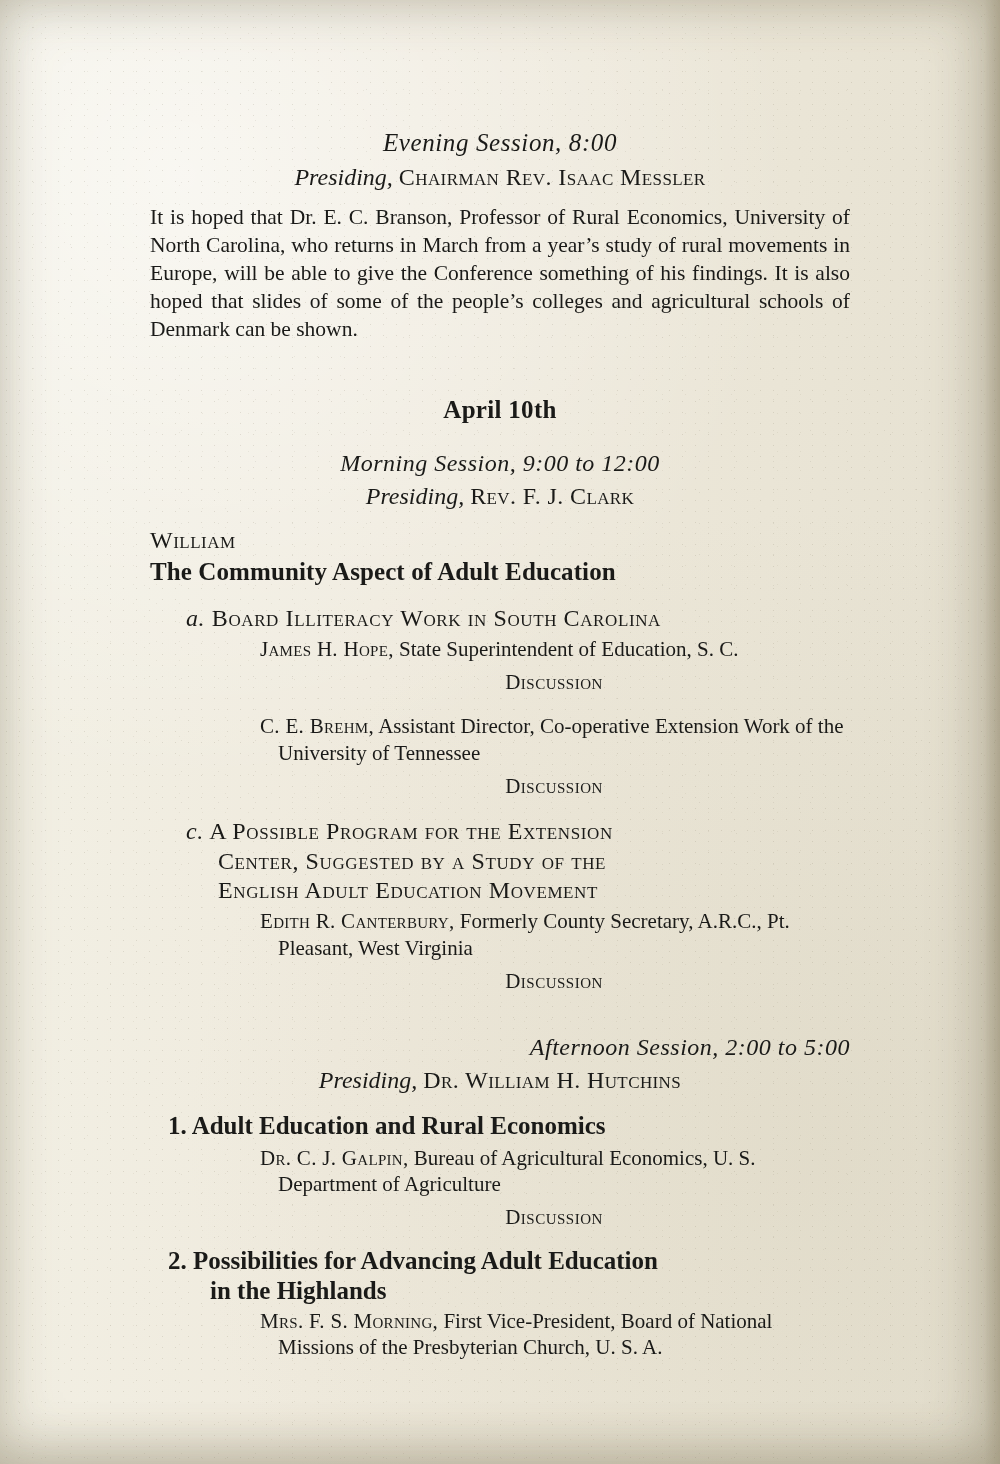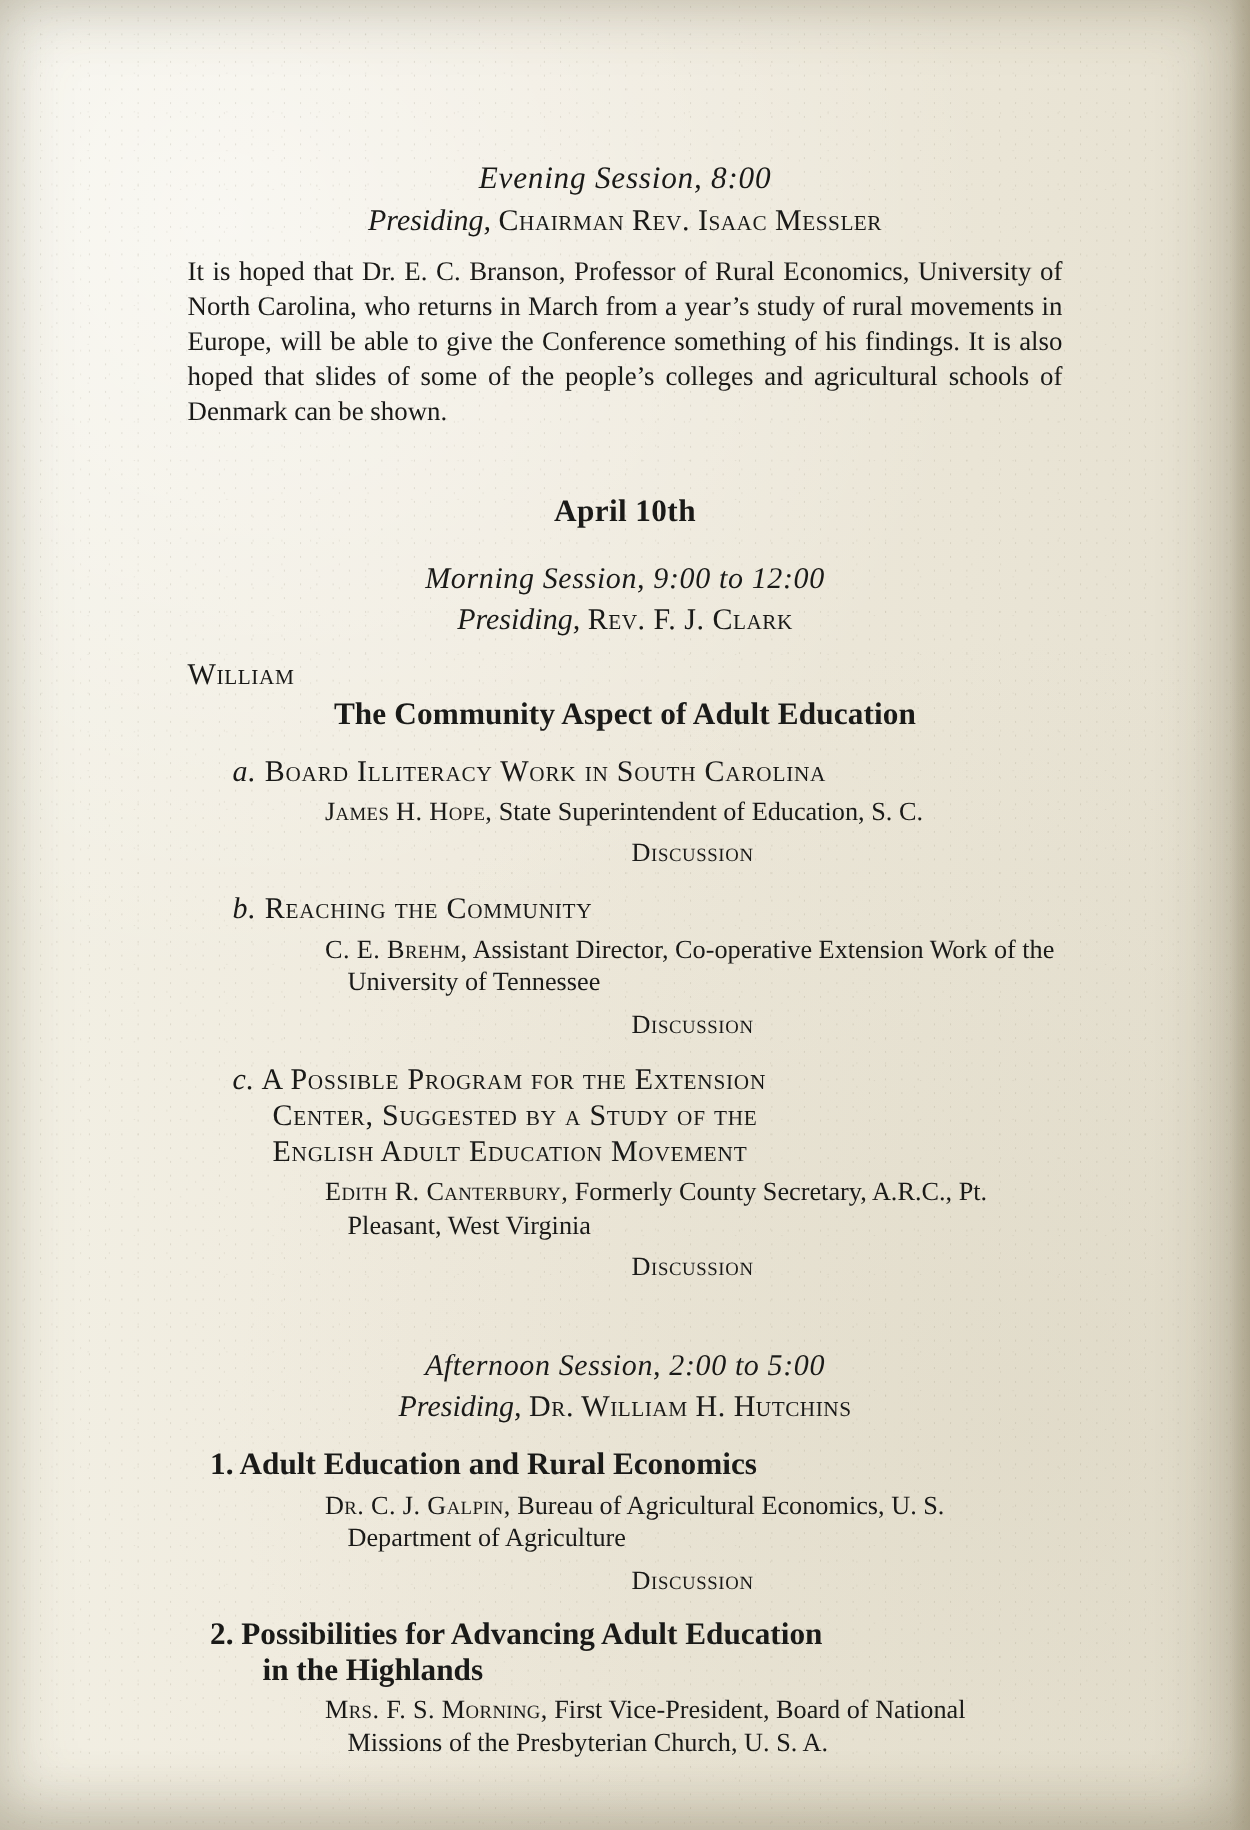--- a/index.html
+++ b/index.html
@@ -107,21 +107,20 @@
     font-size: 24px;
     letter-spacing: 0.5px;
     margin-top: 10px;
   }
 
   .bold-head {
     font-weight: bold;
     font-size: 25px;
     margin-top: 4px;
     letter-spacing: 0.1px;
-    text-align: center;
   }
 
   .item {
     margin-top: 18px;
   }
   .item-label {
     font-variant: small-caps;
     font-size: 24px;
     letter-spacing: 0.6px;
     line-height: 1.22;
@@ -204,24 +203,20 @@
         <span>Board Illiteracy Work in South Carolina</span>
       </div>
       <div class="speaker">
         <span class="sc">James H. Hope,</span>
         <span>State Superintendent of Education, S. C.</span>
       </div>
       <div class="discussion">Discussion</div>
     </div>
 
     <div class="item">
-      <div class="item-label">
-        <span class="letter">b.</span>
-        <span>Reaching the Community</span>
-      </div>
       <div class="speaker">
         <span class="sc">C. E. Brehm,</span>
         <span>Assistant Director, Co-operative Extension Work of the University of Tennessee</span>
       </div>
       <div class="discussion">Discussion</div>
     </div>
 
     <div class="item">
       <div class="item-label spread">
         <span class="letter">c.</span>
@@ -231,21 +226,21 @@
       <div class="item-label" style="text-indent:0;">English Adult Education Movement</div>
       <div class="speaker">
         <span class="sc">Edith R. Canterbury,</span>
         <span>Formerly County Secretary, A.R.C., Pt. Pleasant, West Virginia</span>
       </div>
       <div class="discussion">Discussion</div>
     </div>
 
     <div class="gap-lg"></div>
 
-    <div class="center session-time" style="margin-top:14px;">Afternoon Session, 2:00 to 5:00</div>
+    <div class="center session-time" style="margin-top:0;text-align:right;">Afternoon Session, 2:00 to 5:00</div>
 
     <div class="center presiding">
       <span class="it">Presiding,</span>
       <span class="sc">Dr. William H. Hutchins</span>
     </div>
 
     <div class="item" style="margin-top:10px;">
       <div class="numbered">
         <span>1.</span>
         <span>Adult Education and Rural Economics</span>

